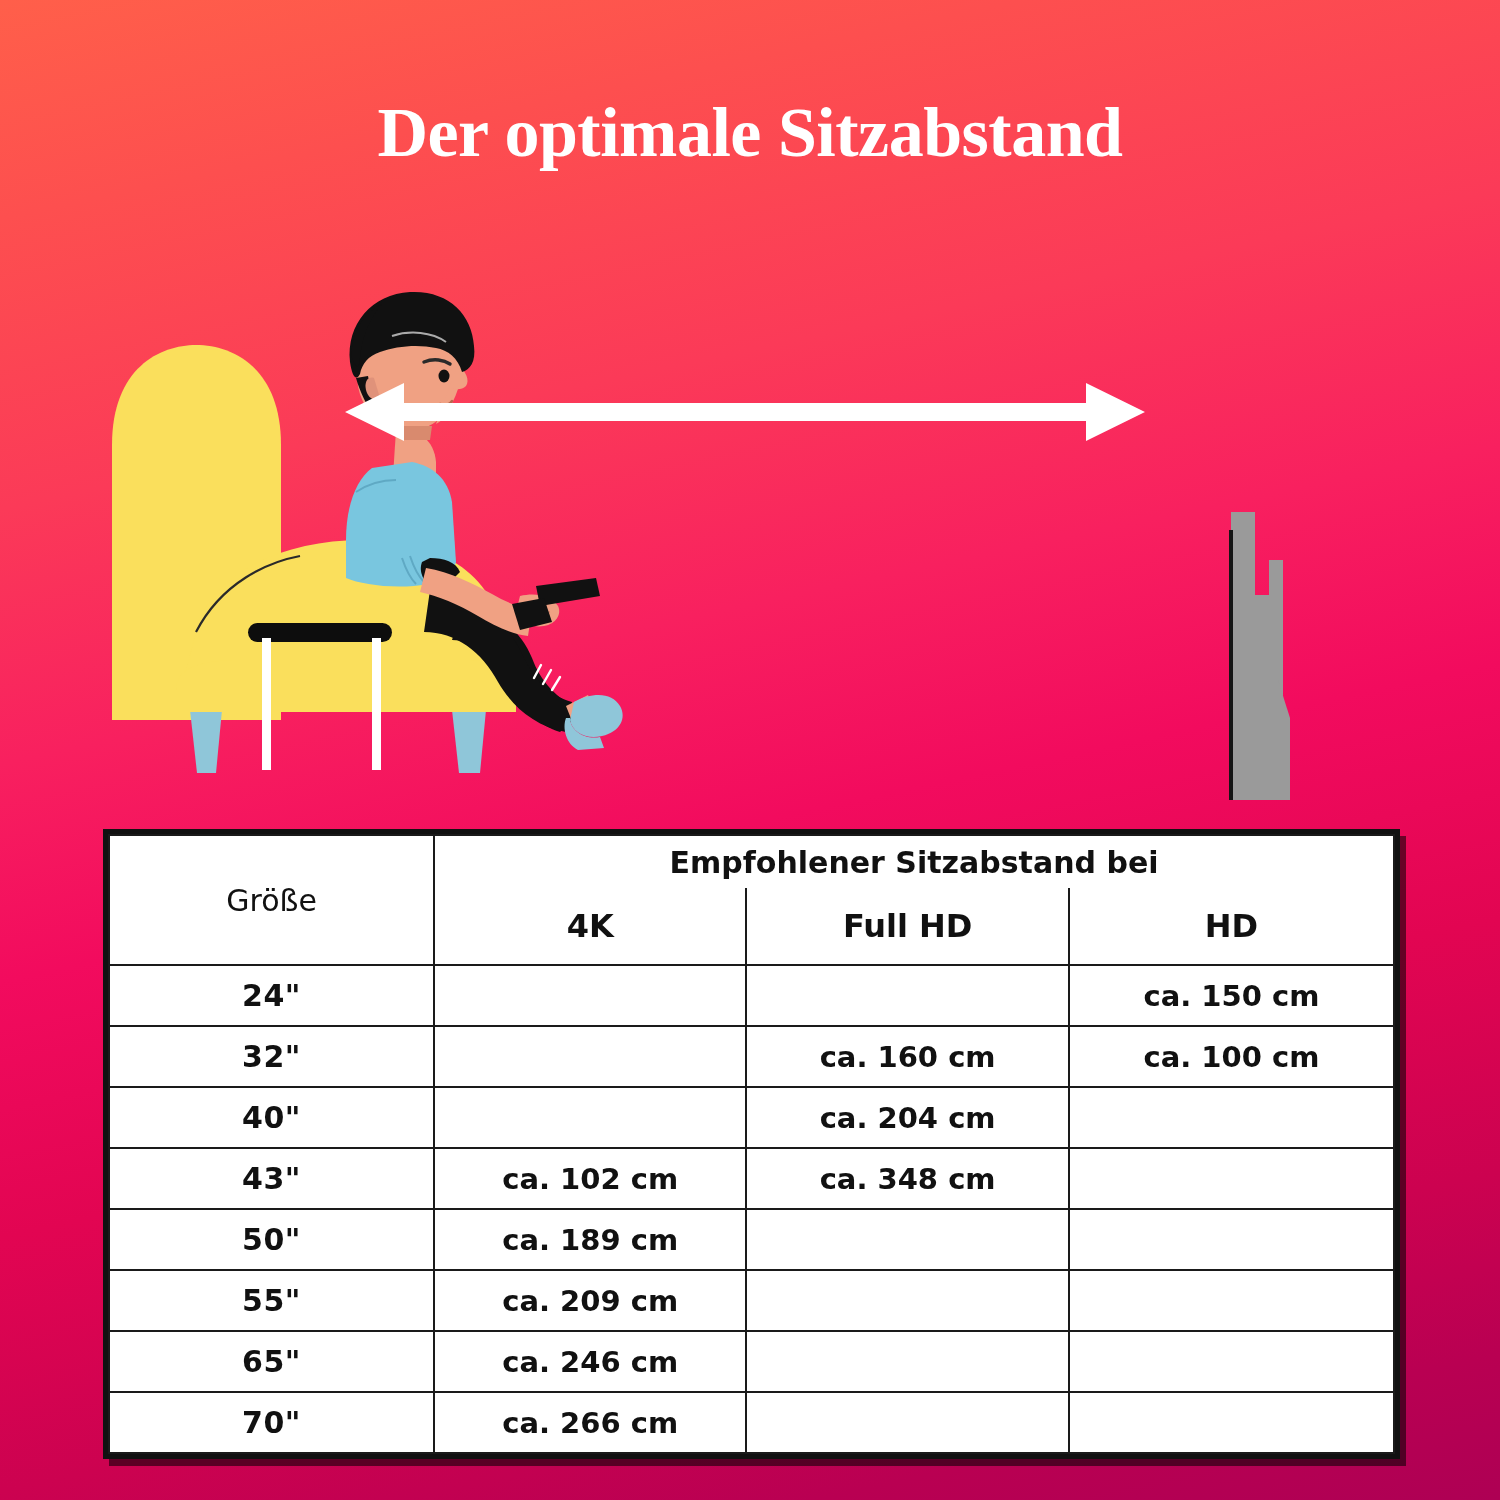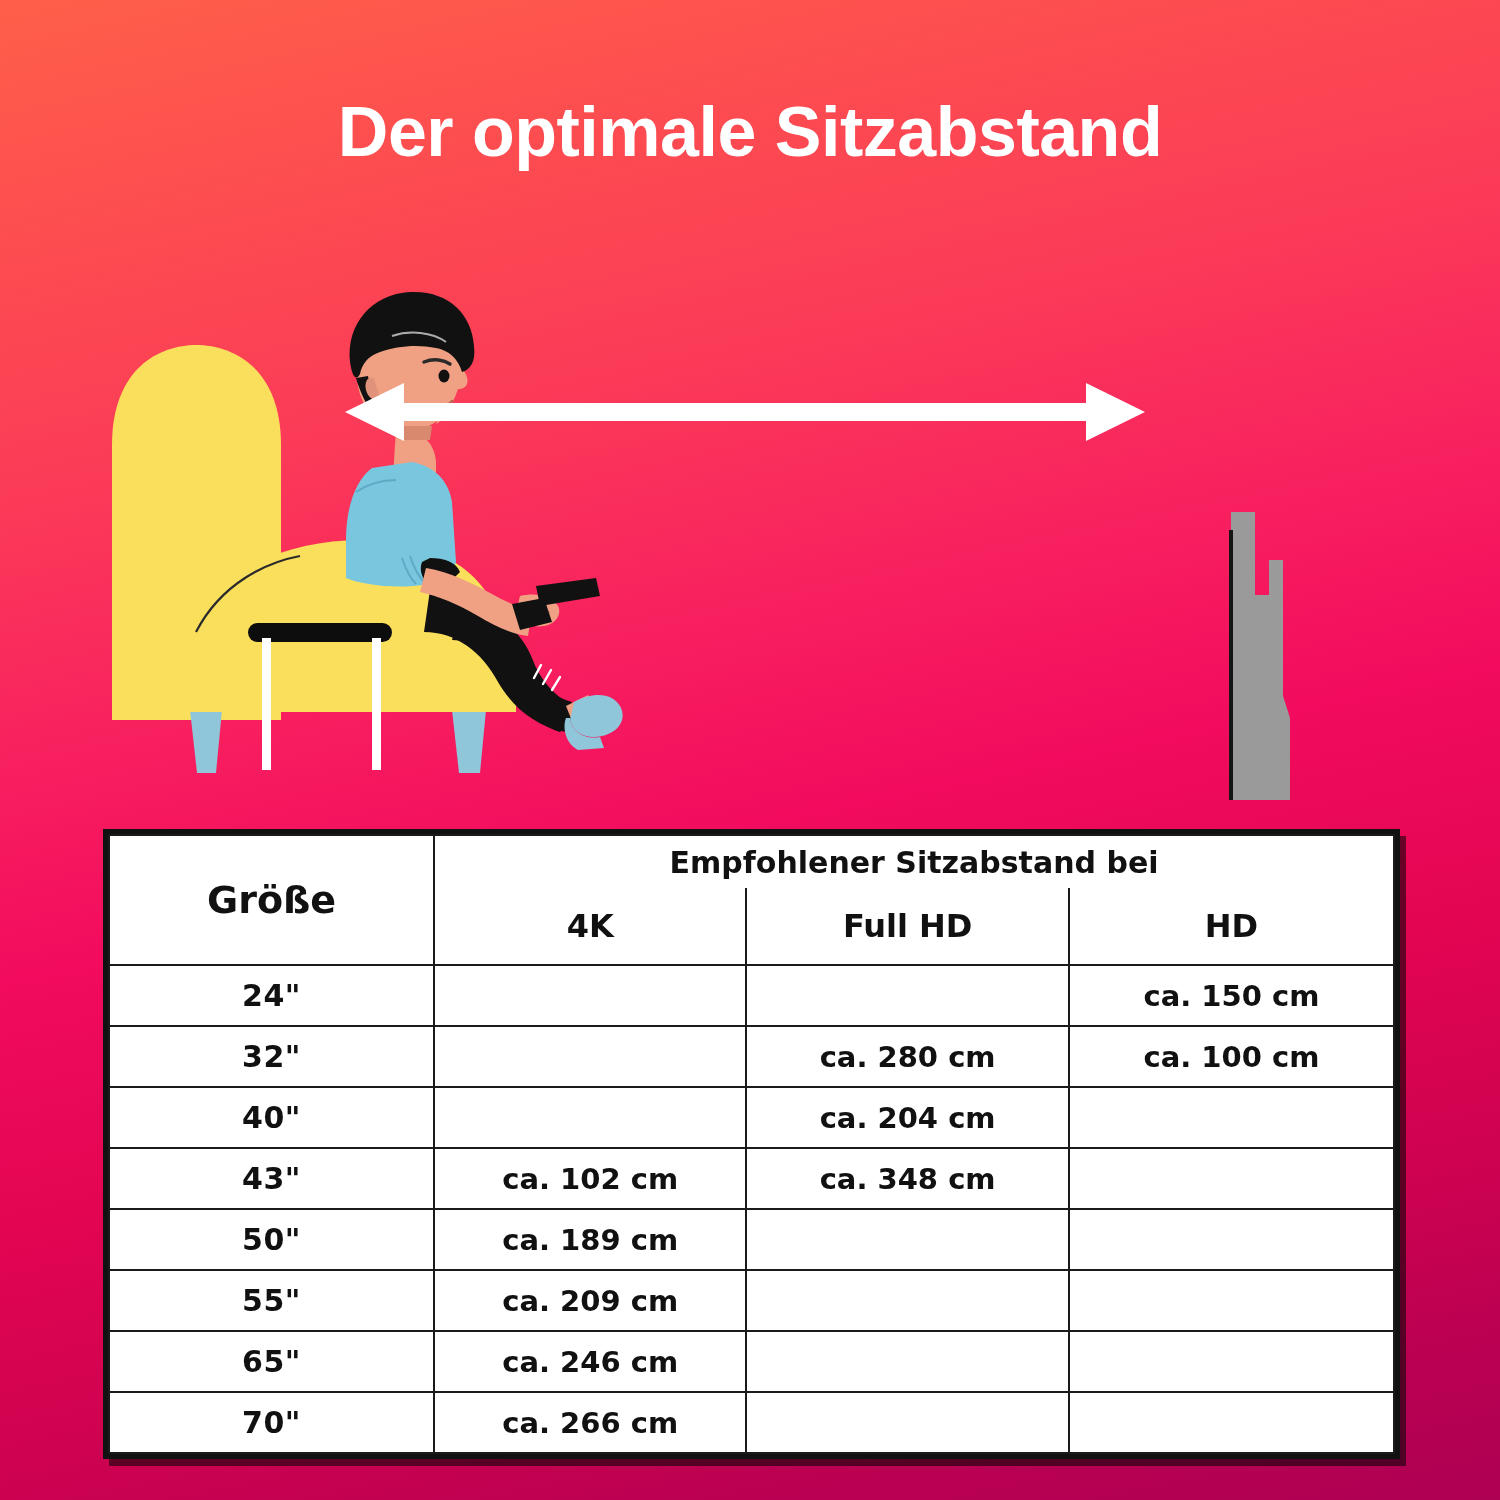--- a/index.html
+++ b/index.html
@@ -28,21 +28,21 @@
   
   .title{
     position:absolute;
     left:0;top:96px;width:1500px;
     text-align:center;
     color:#ffffff;
     font-size:70px;
     font-weight:bold;
     letter-spacing:-0.5px;
     line-height:1.05;
-    font-family:Liberation Sans, sans-serif;
+    font-family:Liberation Serif, serif;
   }
   
   .illus{position:absolute;left:0;top:240px;width:1500px;height:560px;}
   .illus svg{display:block;}
 
   
   .tbl-wrap{
     position:absolute;
     left:103px;top:829px;
     width:1297px;
@@ -64,21 +64,21 @@
 
   td,th{
     border:2px solid #1a1a1a;
     text-align:center;
     vertical-align:middle;
     padding:0;
     color:#111111;
   }
   thead td,thead th{border-width:2px;}
   .hd-size{
-    font-size:38px;font-weight:bold;height:128px;
+    font-size:30px;font-weight:normal;height:128px;
   }
   .hd-group{
     font-size:30px;font-weight:bold;
     height:52px;
     border-bottom:none !important;
   }
   .hd-sub{
     font-size:32px;font-weight:bold;
     height:76px;
     border-top:none !important;
@@ -266,21 +266,21 @@
       <tbody>
         <tr>
           <td class="size">24"</td>
           <td class="val"></td>
           <td class="val"></td>
           <td class="val">ca. 150 cm</td>
         </tr>
         <tr>
           <td class="size">32"</td>
           <td class="val"></td>
-          <td class="val">ca. 280 cm</td>
+          <td class="val">ca. 160 cm</td>
           <td class="val">ca. 100 cm</td>
         </tr>
         <tr>
           <td class="size">40"</td>
           <td class="val"></td>
           <td class="val">ca. 204 cm</td>
           <td class="val"></td>
         </tr>
         <tr>
           <td class="size">43"</td>

